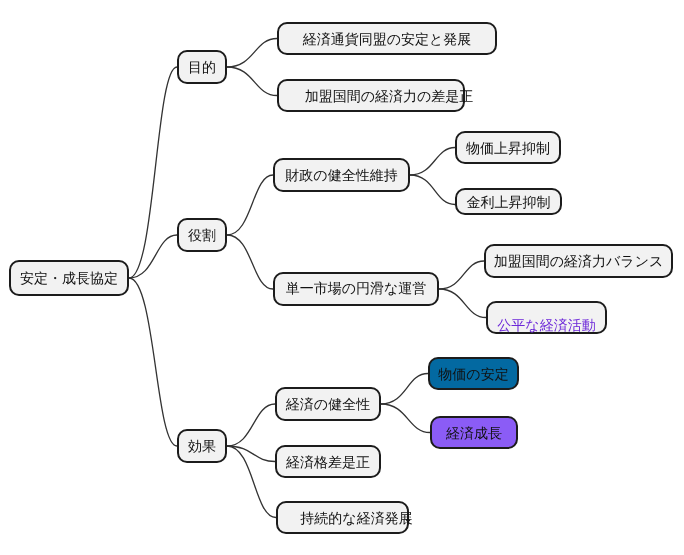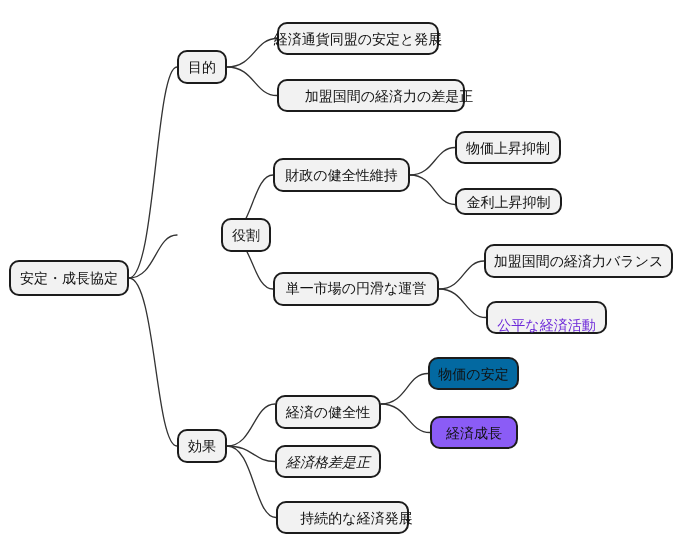--- a/index.html
+++ b/index.html
@@ -65,27 +65,27 @@
       <path d="M 227 446 C 253.4 446, 253.4 461.5, 275 461.5" stroke="#333333" stroke-width="1.3"></path>
       <path d="M 227 446 C 253.95 446, 253.95 517.5, 276 517.5" stroke="#333333" stroke-width="1.3"></path>
     </svg>
 
 <div class="node" style="left: 9px; top: 260px; width: 120px; height: 36px; background: rgb(242, 242, 242); border: 2px solid rgb(28, 28, 28); color: rgb(17, 17, 17);">
       <span>安定・成長協定</span>
     </div>
     <div class="node" style="left: 177px; top: 50px; width: 50px; height: 34px; background: rgb(242, 242, 242); border: 2px solid rgb(28, 28, 28); color: rgb(17, 17, 17);">
       <span>目的</span>
     </div>
-    <div class="node" style="left: 277px; top: 22px; width: 162px; height: 33px; background: rgb(242, 242, 242); border: 2px solid rgb(28, 28, 28); color: rgb(17, 17, 17);">
+    <div class="node" style="left: 277px; top: 22px; width: 220px; height: 33px; background: rgb(242, 242, 242); border: 2px solid rgb(28, 28, 28); color: rgb(17, 17, 17);">
       <span>経済通貨同盟の安定と発展</span>
     </div>
     <div class="node" style="left: 277px; top: 79px; width: 188px; height: 33px; background: rgb(242, 242, 242); border: 2px solid rgb(28, 28, 28); color: rgb(17, 17, 17); padding-left: 36px;">
       <span>加盟国間の経済力の差是正</span>
     </div>
-    <div class="node" style="left: 177px; top: 218px; width: 50px; height: 34px; background: rgb(242, 242, 242); border: 2px solid rgb(28, 28, 28); color: rgb(17, 17, 17); margin-left: 44px;">
+    <div class="node" style="left: 177px; top: 218px; width: 50px; height: 34px; background: rgb(242, 242, 242); border: 2px solid rgb(28, 28, 28); color: rgb(17, 17, 17);">
       <span>役割</span>
     </div>
     <div class="node" style="left: 273px; top: 158px; width: 137px; height: 34px; background: rgb(242, 242, 242); border: 2px solid rgb(28, 28, 28); color: rgb(17, 17, 17);">
       <span>財政の健全性維持</span>
     </div>
     <div class="node" style="left: 455px; top: 131px; width: 106px; height: 33px; background: rgb(242, 242, 242); border: 2px solid rgb(28, 28, 28); color: rgb(17, 17, 17); justify-content: center;">
       <span>物価上昇抑制</span>
     </div>
     <div class="node" style="left: 455px; top: 188px; width: 107px; height: 27px; background: rgb(242, 242, 242); border: 2px solid rgb(28, 28, 28); color: rgb(17, 17, 17);">
       <span>金利上昇抑制</span>
@@ -95,28 +95,28 @@
     </div>
     <div class="node" style="left: 484px; top: 244px; width: 189px; height: 34px; background: rgb(242, 242, 242); border: 2px solid rgb(28, 28, 28); color: rgb(17, 17, 17);">
       <span>加盟国間の経済力バランス</span>
     </div>
     <div class="node" style="left: 486px; top: 301px; width: 121px; height: 33px; background: rgb(242, 242, 242); border: 2px solid rgb(28, 28, 28); color: #6d28d9; align-items: flex-end;">
       <span>公平な経済活動</span>
     </div>
     <div class="node" style="left: 177px; top: 429px; width: 50px; height: 34px; background: rgb(242, 242, 242); border: 2px solid rgb(28, 28, 28); color: rgb(17, 17, 17);">
       <span>効果</span>
     </div>
-    <div class="node" style="left: 275px; top: 387px; width: 106px; height: 34px; background: rgb(242, 242, 242); border: 2px solid rgb(28, 28, 28); color: rgb(17, 17, 17); margin-top: 8px;">
+    <div class="node" style="left: 275px; top: 387px; width: 106px; height: 34px; background: rgb(242, 242, 242); border: 2px solid rgb(28, 28, 28); color: rgb(17, 17, 17);">
       <span>経済の健全性</span>
     </div>
     <div class="node" style="left: 428px; top: 357px; width: 91px; height: 33px; background: #0369a1; border: 2px solid rgb(28, 28, 28); color: rgb(17, 17, 17);">
       <span>物価の安定</span>
     </div>
     <div class="node" style="left: 430px; top: 416px; width: 88px; height: 33px; background: #8b5cf6; border: 2px solid rgb(28, 28, 28); color: rgb(17, 17, 17);">
       <span>経済成長</span>
     </div>
-    <div class="node" style="left: 275px; top: 445px; width: 106px; height: 33px; background: rgb(242, 242, 242); border: 2px solid rgb(28, 28, 28); color: rgb(17, 17, 17); font-style: italic;">
+    <div class="node" style="left: 275px; top: 445px; width: 106px; height: 33px; background: rgb(242, 242, 242); border: 2px solid rgb(28, 28, 28); color: rgb(17, 17, 17);">
       <span>経済格差是正</span>
     </div>
     <div class="node" style="left: 276px; top: 501px; width: 133px; height: 33px; background: rgb(242, 242, 242); border: 2px solid rgb(28, 28, 28); color: rgb(17, 17, 17); padding-left: 28px;">
       <span>持続的な経済発展</span>
     </div>
   </div>
 
 </body></html>

